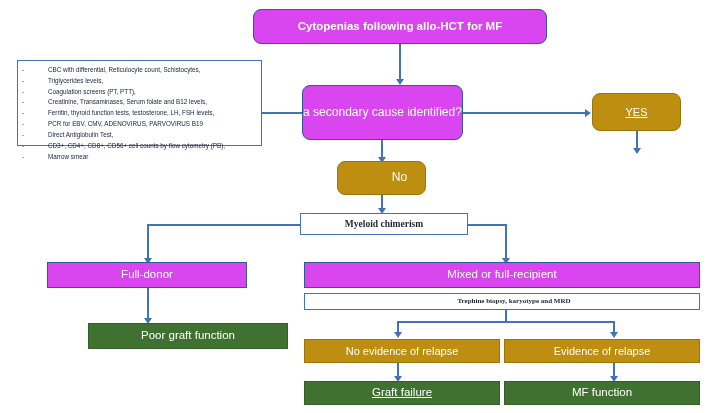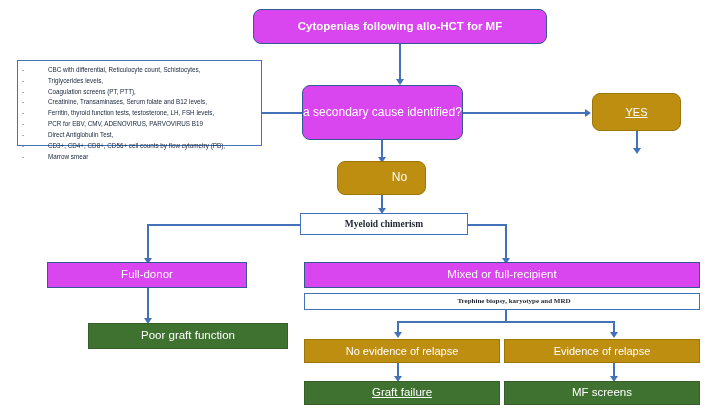--- a/index.html
+++ b/index.html
@@ -229,16 +229,16 @@
   <div class="arrow-down" style="left:394px; top:376px;"></div>
 
   <div class="vline" style="left:613px; top:363px; height:15px;"></div>
   <div class="arrow-down" style="left:610px; top:376px;"></div>
 
   <div class="node green" style="left:304px; top:381px; width:196px; height:24px; font-size:11.5px;text-decoration:underline;">
     <span>Graft failure</span>
   </div>
 
   <div class="node green" style="left:504px; top:381px; width:196px; height:24px; font-size:11.5px;">
-    <span>MF screens</span>
+    <span>MF function</span>
   </div>
 
 </div>
 
 </body></html>

